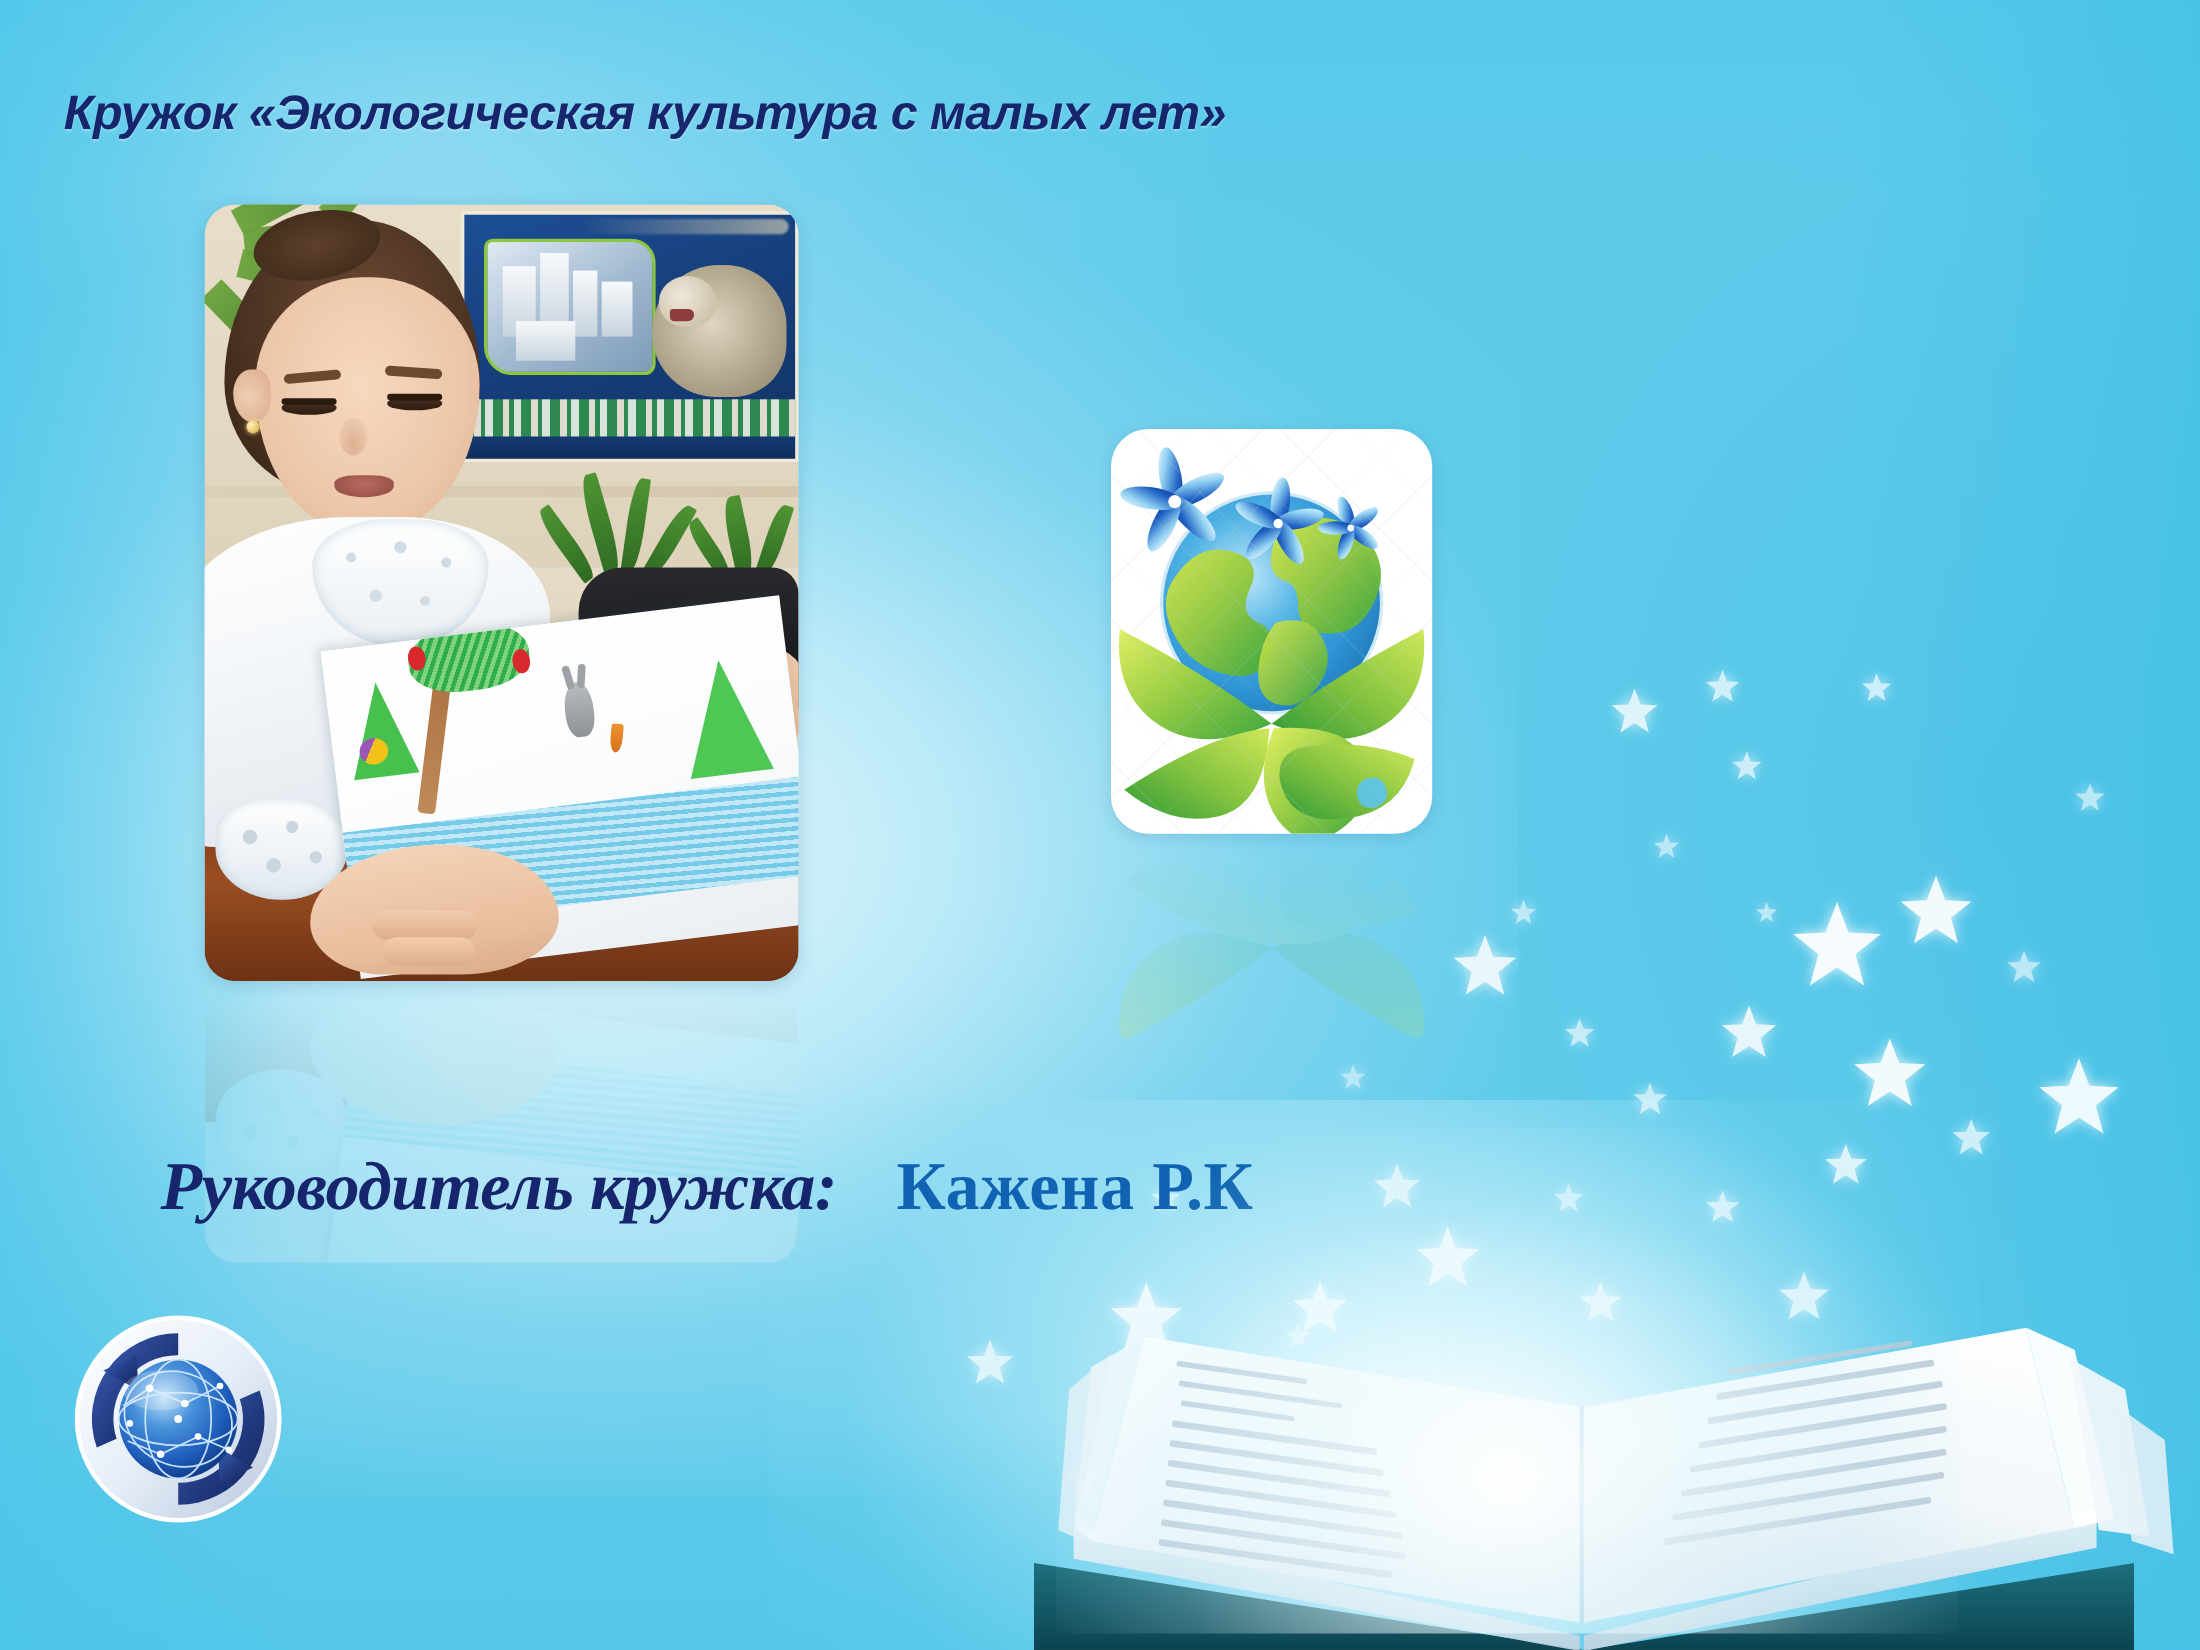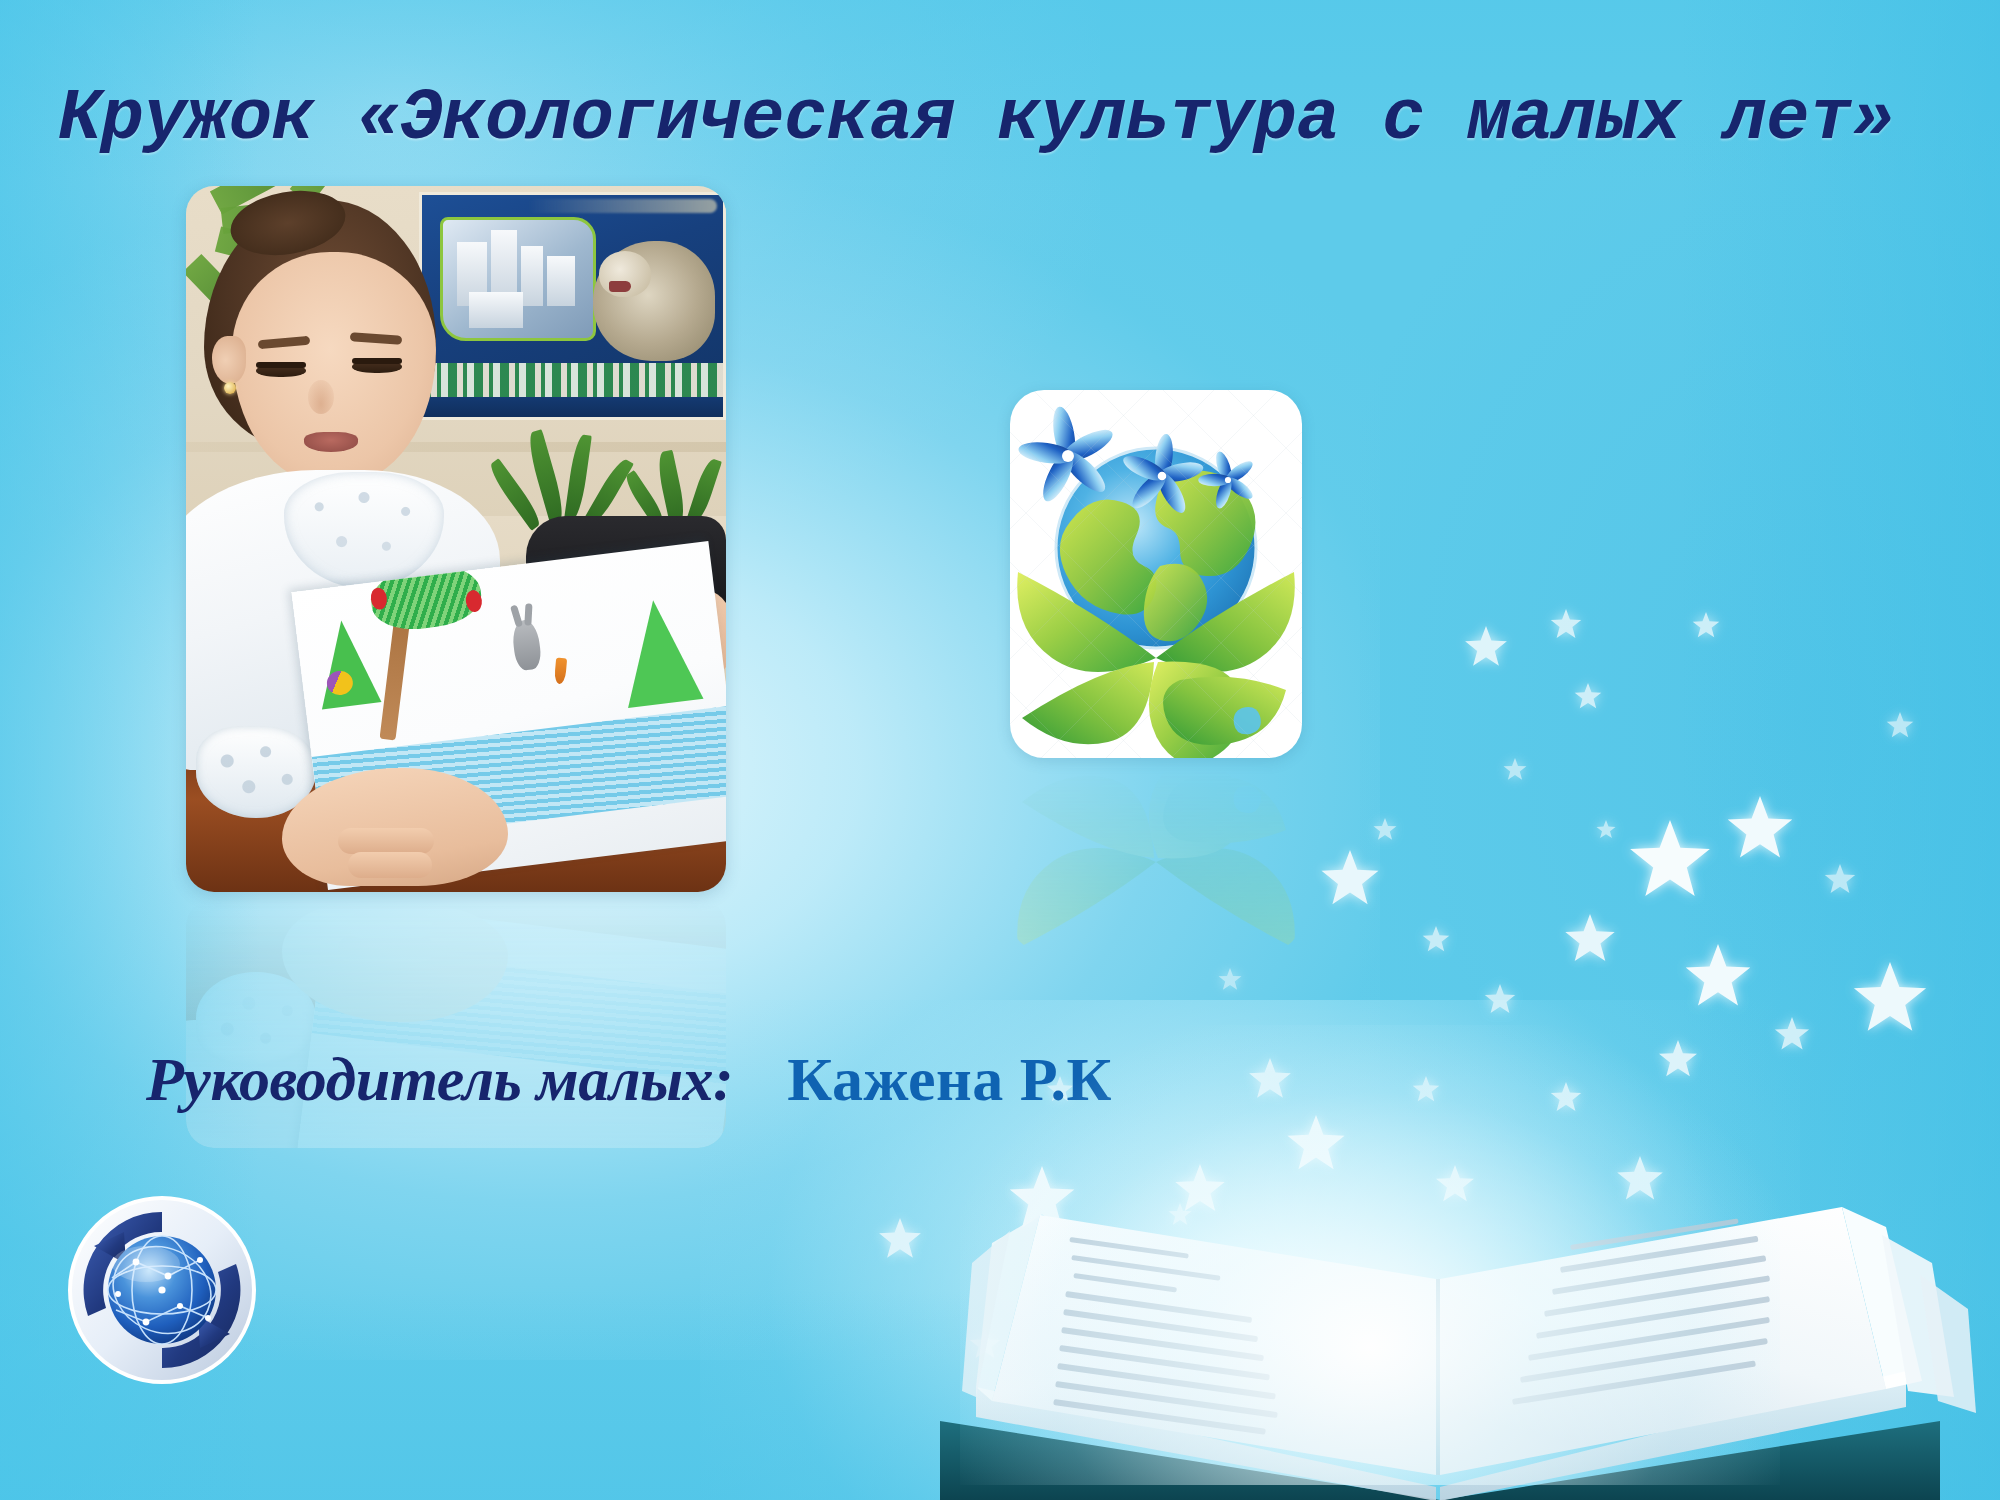--- a/index.html
+++ b/index.html
@@ -75,26 +75,26 @@
   
   #starfield { position:absolute; inset:0; pointer-events:none; }
   .star { position:absolute; }
   .star svg { display:block; filter: drop-shadow(0 0 6px rgba(255,255,255,0.85)); }
 
   
   #title {
     position: absolute;
     left: 58px; top: 78px;
     width: 1800px;
-    font-size: 72px;
+    font-size: 44px;
     font-weight: bold;
     font-style: italic;
     letter-spacing: -0.5px;
     color: #17256d;
-    font-family: Liberation Mono, monospace;
+    font-family: Liberation Sans, sans-serif;
     white-space: nowrap;
     text-shadow: 0 2px 2px rgba(255,255,255,0.30);
   }
 
   
   #photo-block {
     position: absolute;
     left: 186px; top: 186px;
     width: 540px; height: 706px;
   }
@@ -809,21 +809,21 @@
           <path d="M144 272 q-52 4-132 56 q42 34 86 24 q42-10 46-80 z" fill="url(#leafG2)"></path>
           <path d="M148 272 q-20 50 4 84 q26 34 62 4 q30-26 14-62 q-14-30-80-26 z" fill="url(#leafG)"></path>
           <path d="M170 290 q56-10 106 10 q-12 48-62 54 q-46 6-58-26 q-10-28 14-38 z" fill="url(#leafG2)"></path>
           <path d="M232 318 q14-4 18 8 q4 14-10 18 q-14 2-16-10 q-2-12 8-16 z" fill="#5cc4ec" opacity="0.9"></path>
         </svg>
       </div>
     </div>
   </div>
 
   <div id="subtitle">
-    <span class="lead">Руководитель малых:</span><span class="name">Кажена Р.К</span>
+    <span class="lead">Руководитель кружка:</span><span class="name">Кажена Р.К</span>
   </div>
 
   <div id="corner-logo">
     <svg width="200" height="200" viewBox="0 0 200 200">
       <defs>
         <radialGradient id="sphereG" cx="38%" cy="32%" r="72%">
           <stop offset="0%" stop-color="#bfe2fb"></stop>
           <stop offset="35%" stop-color="#4a93db"></stop>
           <stop offset="72%" stop-color="#1f5fbd"></stop>
           <stop offset="100%" stop-color="#103a86"></stop>

